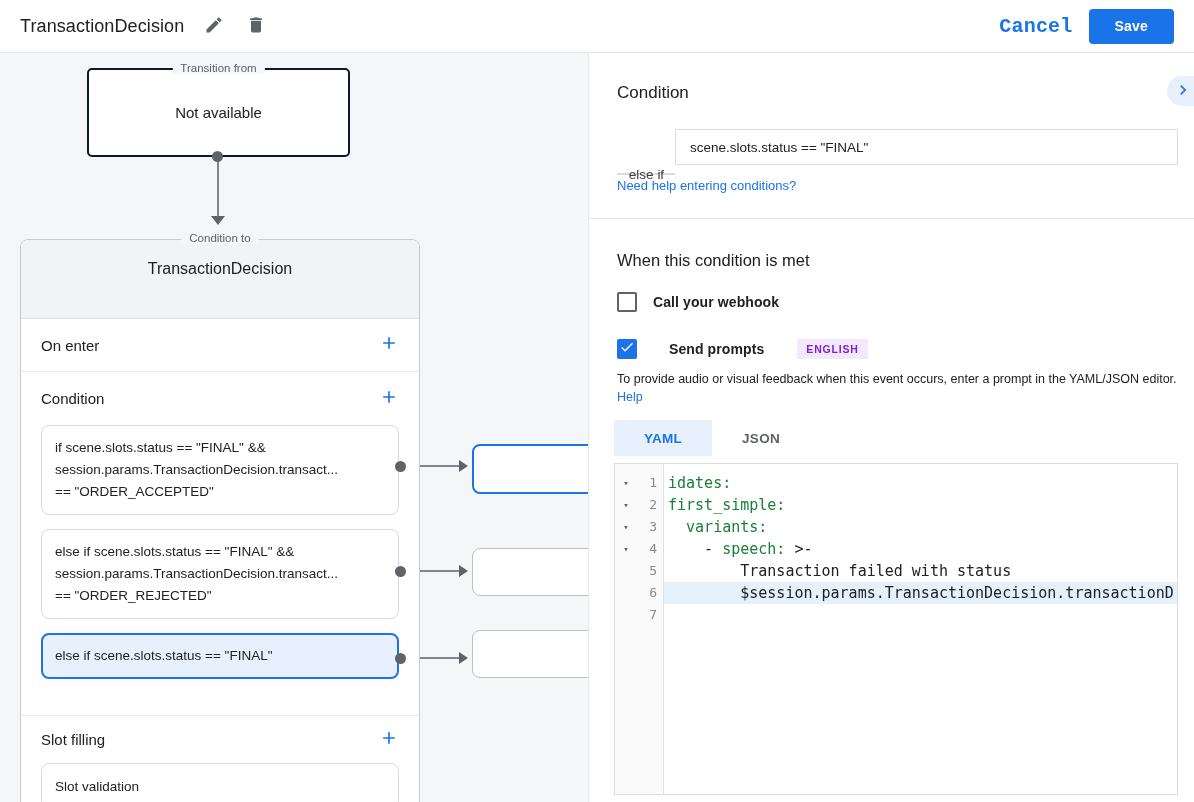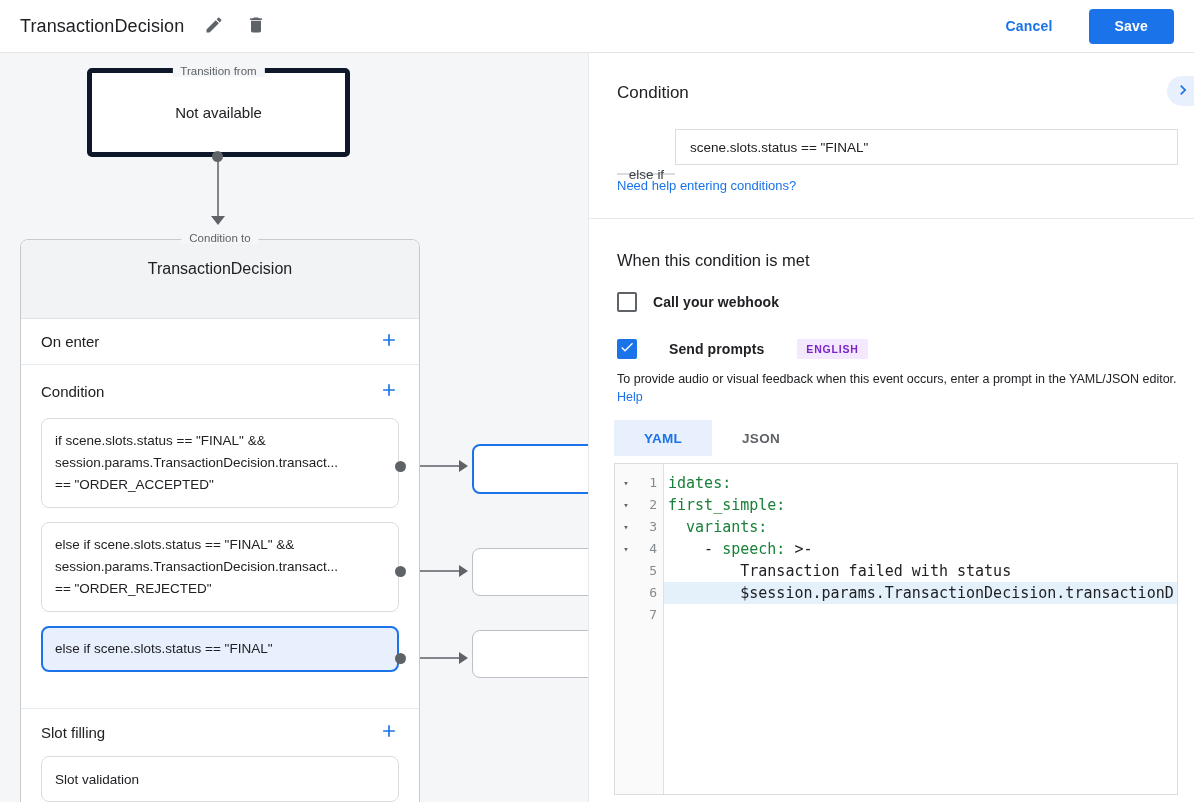--- a/index.html
+++ b/index.html
@@ -6,32 +6,32 @@
   html,body { width:1194px; height:802px; overflow:hidden; background:#fff;
     font-family:"Liberation Sans", sans-serif; color:#202124; }
 
   
   .topbar { position:relative; height:53px; background:#fff; border-bottom:1px solid #e3e4e6;
     display:flex; align-items:center; padding:0 20px; z-index:5; }
   .topbar-title { font-size:18px; color:#202124; letter-spacing:.1px; }
   .icon-btn { background:none; border:none; cursor:pointer; margin-left:18px; padding:2px;
     display:flex; align-items:center; }
   .topbar-spacer { flex:1; }
-  .cancel-btn { background:none; border:none; color:#1a73e8; font-size:14px; font-weight:700;
-    font-family:Liberation Sans, sans-serif; cursor:pointer; margin-right:36px; letter-spacing:.2px; }
+  .cancel-btn { background:none; border:none; color:#1a73e8; font-size:20px; font-weight:700;
+    font-family:Liberation Mono, monospace; cursor:pointer; margin-right:16px; letter-spacing:.2px; }
   .save-btn { background:#1a73e8; color:#fff; border:none; border-radius:4px; height:35px;
     padding:0 26px; font-size:14px; font-weight:700; font-family:inherit; cursor:pointer; letter-spacing:.2px; }
 
   
   .main { position:absolute; top:53px; left:0; width:1194px; height:749px;
     background:#f5f6f8; overflow:hidden; }
 
   
   .tfrom { position:absolute; left:87px; top:15px; width:263px; height:89px; background:#fff;
-    border:5px solid #0f172a; border-radius:5px; display:flex; align-items:center; justify-content:center; }
+    border:2px solid #0f172a; border-radius:5px; display:flex; align-items:center; justify-content:center; }
   .legend { position:absolute; top:-8px; left:50%; transform:translateX(-50%); background:#f5f6f8;
     padding:0 8px; font-size:11.5px; color:#5f6368; white-space:nowrap; }
   .tfrom-value { font-size:15px; color:#202124; }
 
   
   .dot { position:absolute; width:11px; height:11px; border-radius:50%; background:#5f6368; z-index:2; }
   .vline { position:absolute; width:2px; background:#80868b; }
   .arrow-down { position:absolute; width:0; height:0; border-left:7px solid transparent;
     border-right:7px solid transparent; border-top:9px solid #5f6368; }
   .hline { position:absolute; height:2px; background:#80868b; }
@@ -39,21 +39,21 @@
     border-bottom:6px solid transparent; border-left:9px solid #5f6368; }
 
   
   .card { position:absolute; left:20px; top:186px; width:400px; height:620px; background:#fff;
     border:1px solid #c8cbce; border-radius:8px; }
   .card-head { background:#f1f3f4; border-bottom:1px solid #e0e2e4; border-radius:8px 8px 0 0;
     height:79px; text-align:center; padding-top:20px; }
   .card-title { font-size:16px; color:#202124; }
   .card-sub { font-size:11px; color:#5f6368; margin-top:7px; }
   .sec-row { display:flex; align-items:center; justify-content:space-between; padding:0 20px;
-    border-bottom:1px solid #e8eaed; height:46px; cursor:pointer; }
+    border-bottom:1px solid #e8eaed; height:53px; cursor:pointer; }
   .sec-label { font-size:15px; color:#202124; }
   .plus { display:flex; align-items:center; cursor:pointer; }
   .cond-section { border-bottom:1px solid #e8eaed; padding-bottom:22px; }
   .cond-title-row { display:flex; align-items:center; justify-content:space-between; height:53px; padding:0 20px; }
   .cond-box { border:1px solid #dadce0; border-radius:8px; background:#fff; margin:0 20px 14px 20px;
     padding:11px 13px; cursor:pointer; }
   .cond-box.selected { border:2px solid #1a73e8; background:#e8f0fe; padding:10px 12px; }
   .cond-line { font-size:13.5px; line-height:22px; color:#202124; white-space:nowrap; overflow:hidden; }
   .slot-title-row { display:flex; align-items:center; justify-content:space-between; height:47px; padding:0 20px; }
   .slot-box { border:1px solid #dadce0; border-radius:8px; margin:0 20px; height:46px;

